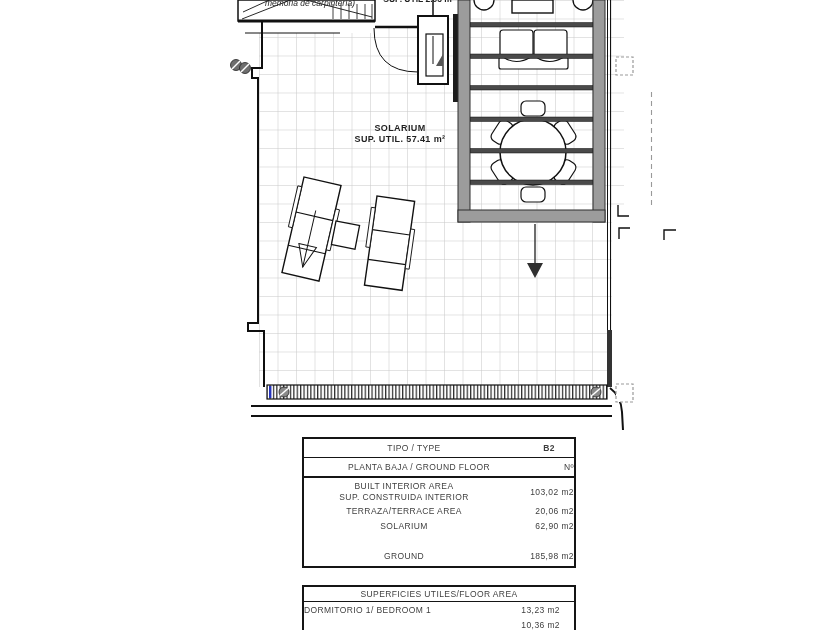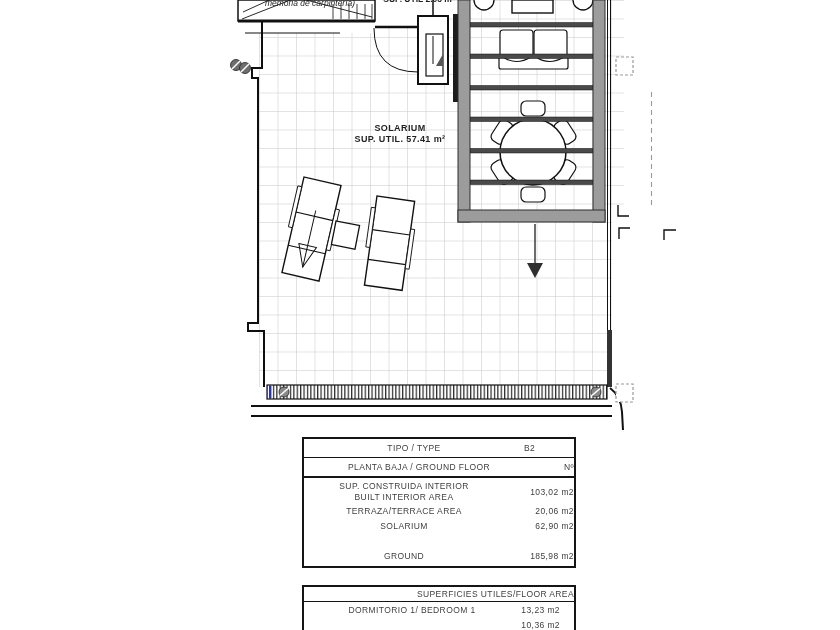--- a/index.html
+++ b/index.html
@@ -15,32 +15,32 @@
   #lbl-suputil{left:374px;top:-7px;width:90px;font-size:8.5px;font-weight:bold;line-height:13px;}
   
   .tables{position:absolute;left:302px;top:437px;width:274px;color:#3e3e3e;
           font-size:8.5px;letter-spacing:.4px;}
   .tbl{border:2px solid #151515;background:#fff;}
   .row{display:flex;align-items:center;}
   .hrow{height:18px;border-bottom:1.5px solid #151515;}
   .hrow2{height:18px;border-bottom:2px solid #151515;padding-left:15px;}
   .lbl220{width:220px;text-align:center;}
   .lbl200{width:200px;text-align:center;}
-  .valA{flex:1;text-align:left;}
+  .valA{flex:1;text-align:center;font-weight:bold;}
   .valB{flex:1;text-align:right;}
   .val{flex:1;text-align:right;}
   .boxrows{padding:2px 0 3px 0;}
   .rtall{height:24px;}
   .r14{height:14px;}
   .r15{height:15px;}
   .spacer{height:16px;}
   .two div{line-height:11px;}
   .t2{margin-top:17px;padding-bottom:10px;}
-  .t2 .hrow{height:14px;justify-content:flex-end;}
-  .t2 .lbl216{width:216px;text-align:center;}
+  .t2 .hrow{height:14px;justify-content:center;}
+  .t2 .lbl216{width:216px;}
   .t2 .val2{flex:1;text-align:right;padding-right:14px;}
   .t2 .rb{border-bottom:1.5px solid #151515;}
 </style>
 </head>
 <body>
 
 <div id="page">
 
   <div id="plan">
     <svg width="840" height="430" viewBox="0 0 840 430">
@@ -230,22 +230,22 @@
         <span class="lbl220">TIPO / TYPE</span>
         <span class="valA">B2</span>
       </div>
       <div class="row hrow2">
         <span class="lbl200">PLANTA BAJA / GROUND FLOOR</span>
         <span class="valB">Nº</span>
       </div>
       <div class="boxrows">
         <div class="row rtall">
           <span class="lbl200 two">
+            <div>BUILT INTERIOR AREA</div>
             <div>SUP. CONSTRUIDA INTERIOR</div>
-            <div>BUILT INTERIOR AREA</div>
           </span>
           <span class="val">103,02 m2</span>
         </div>
         <div class="row r14">
           <span class="lbl200">TERRAZA/TERRACE AREA</span>
           <span class="val">20,06 m2</span>
         </div>
         <div class="row r15">
           <span class="lbl200">SOLARIUM</span>
           <span class="val">62,90 m2</span>

